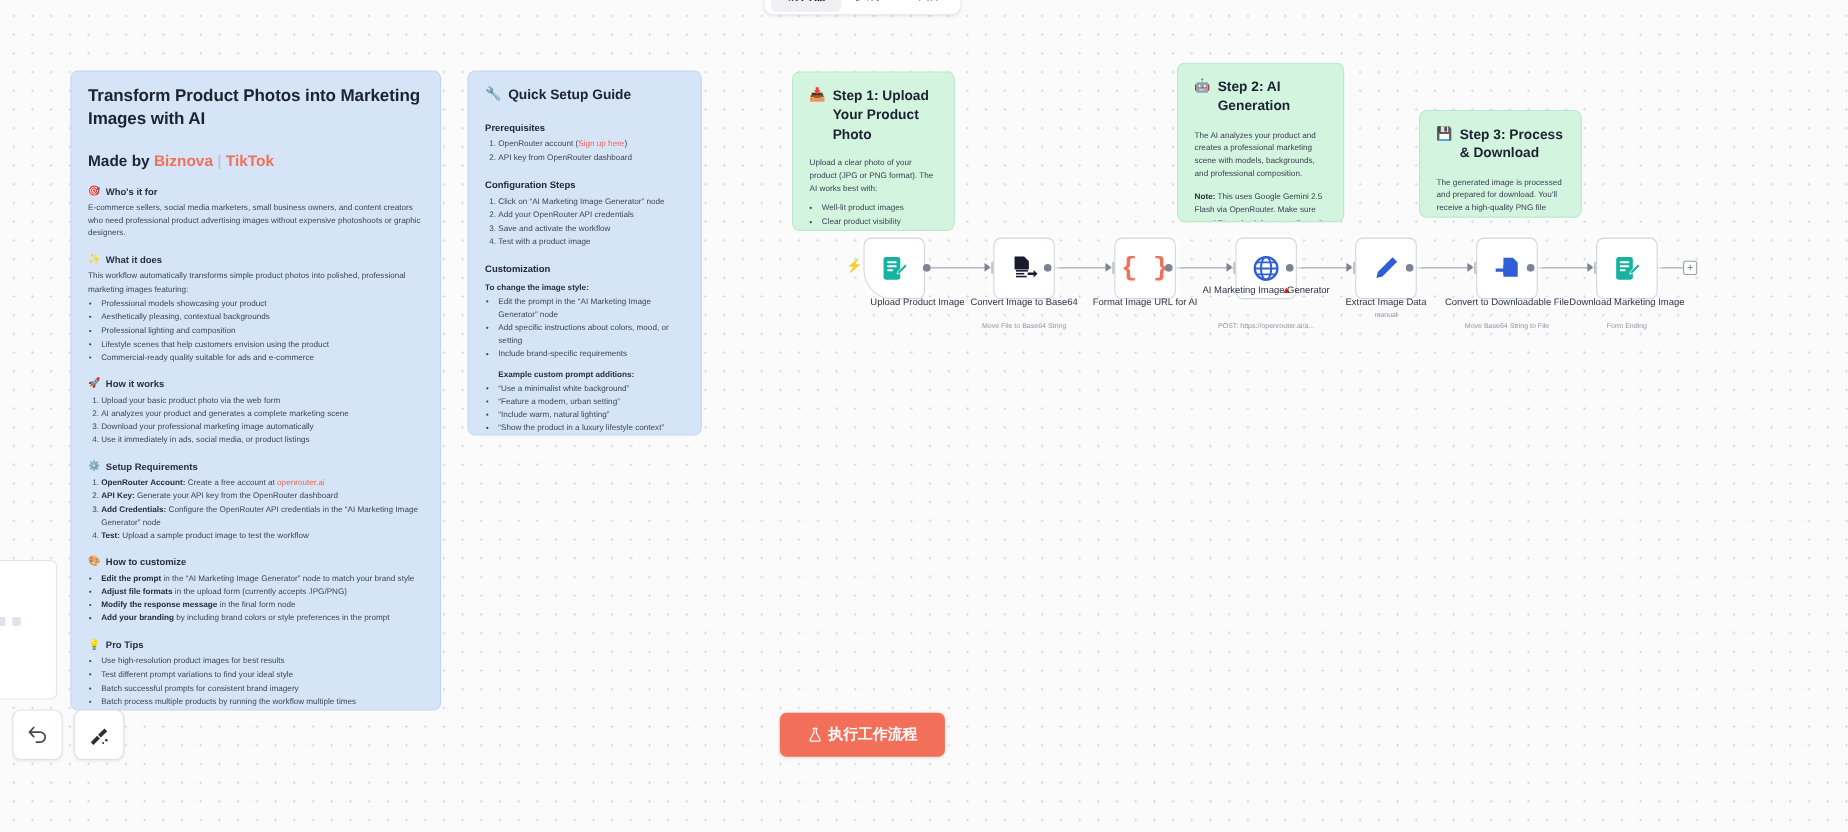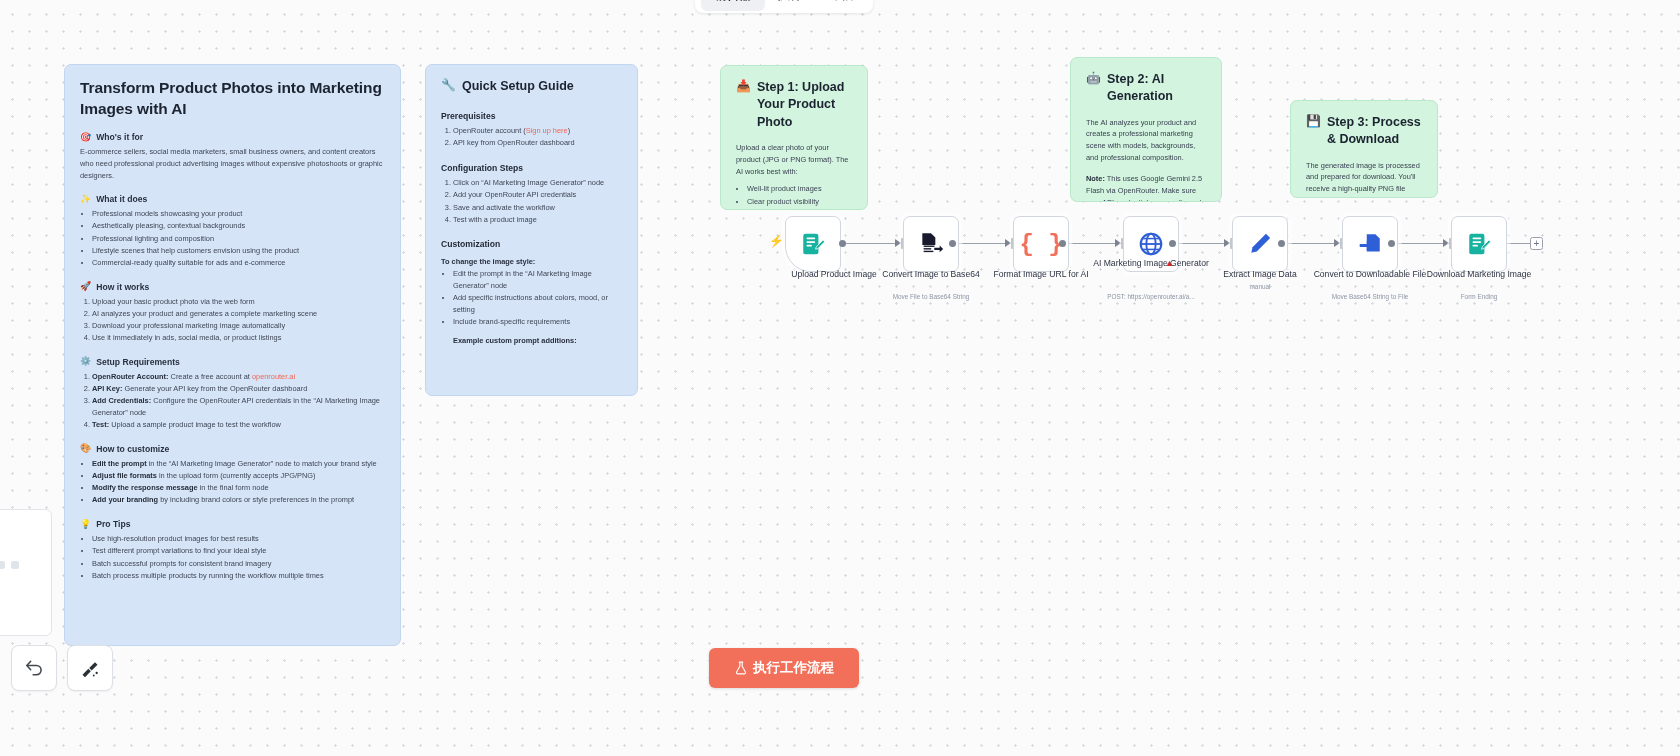--- a/index.html
+++ b/index.html
@@ -171,31 +171,35 @@
 <div id="canvas">
 
   <div class="tabbar">
     <div class="tab active">编辑器</div>
     <div class="tab">执行</div>
     <div class="tab">评估</div>
   </div>
 
   <div class="sticky blue" style="left:64px; top:64px; width:337px; height:582px;">
     <h1>Transform Product Photos into Marketing Images with AI</h1>
+    <h2>
+      <span>Made by </span><span style="color:#f2705a">Biznova</span><span style="color:#c1c8d4">&nbsp;|&nbsp;</span><span style="color:#f2705a">TikTok</span>
+    </h2>
 
     <h3>
       <span class="emo">🎯</span>
       <span>Who's it for</span>
     </h3>
     <p>E-commerce sellers, social media marketers, small business owners, and content creators who need professional product advertising images without expensive photoshoots or graphic designers.</p>
 
     <h3>
       <span class="emo">✨</span>
       <span>What it does</span>
     </h3>
+    <p>This workflow automatically transforms simple product photos into polished, professional marketing images featuring:</p>
     <ul>
       <li>Professional models showcasing your product</li>
       <li>Aesthetically pleasing, contextual backgrounds</li>
       <li>Professional lighting and composition</li>
       <li>Lifestyle scenes that help customers envision using the product</li>
       <li>Commercial-ready quality suitable for ads and e-commerce</li>
     </ul>
 
     <h3>
       <span class="emo">🚀</span>
@@ -263,20 +267,26 @@
     </ol>
 
     <div class="guide-h">Customization</div>
     <div class="guide-sub">To change the image style:</div>
     <ul style="margin-left:12px">
       <li>Edit the prompt in the “AI Marketing Image Generator” node</li>
       <li>Add specific instructions about colors, mood, or setting</li>
       <li>Include brand-specific requirements</li>
     </ul>
     <div class="guide-sub" style="margin-left:12px">Example custom prompt additions:</div>
+    <ul style="margin-left:12px">
+      <li>“Use a minimalist white background”</li>
+      <li>“Feature a modern, urban setting”</li>
+      <li>“Include warm, natural lighting”</li>
+      <li>“Show the product in a luxury lifestyle context”</li>
+    </ul>
   </div>
 
   <div class="sticky green" style="left:720px; top:65px; width:148px; height:145px;">
     <div class="note-title-lg">
       <span class="emo">📥</span>
       <span>Step 1: Upload Your Product Photo</span>
     </div>
     <div class="note-body">
       <span>Upload a clear photo of your product (JPG or PNG format). The AI works best with:</span>
       <ul>

